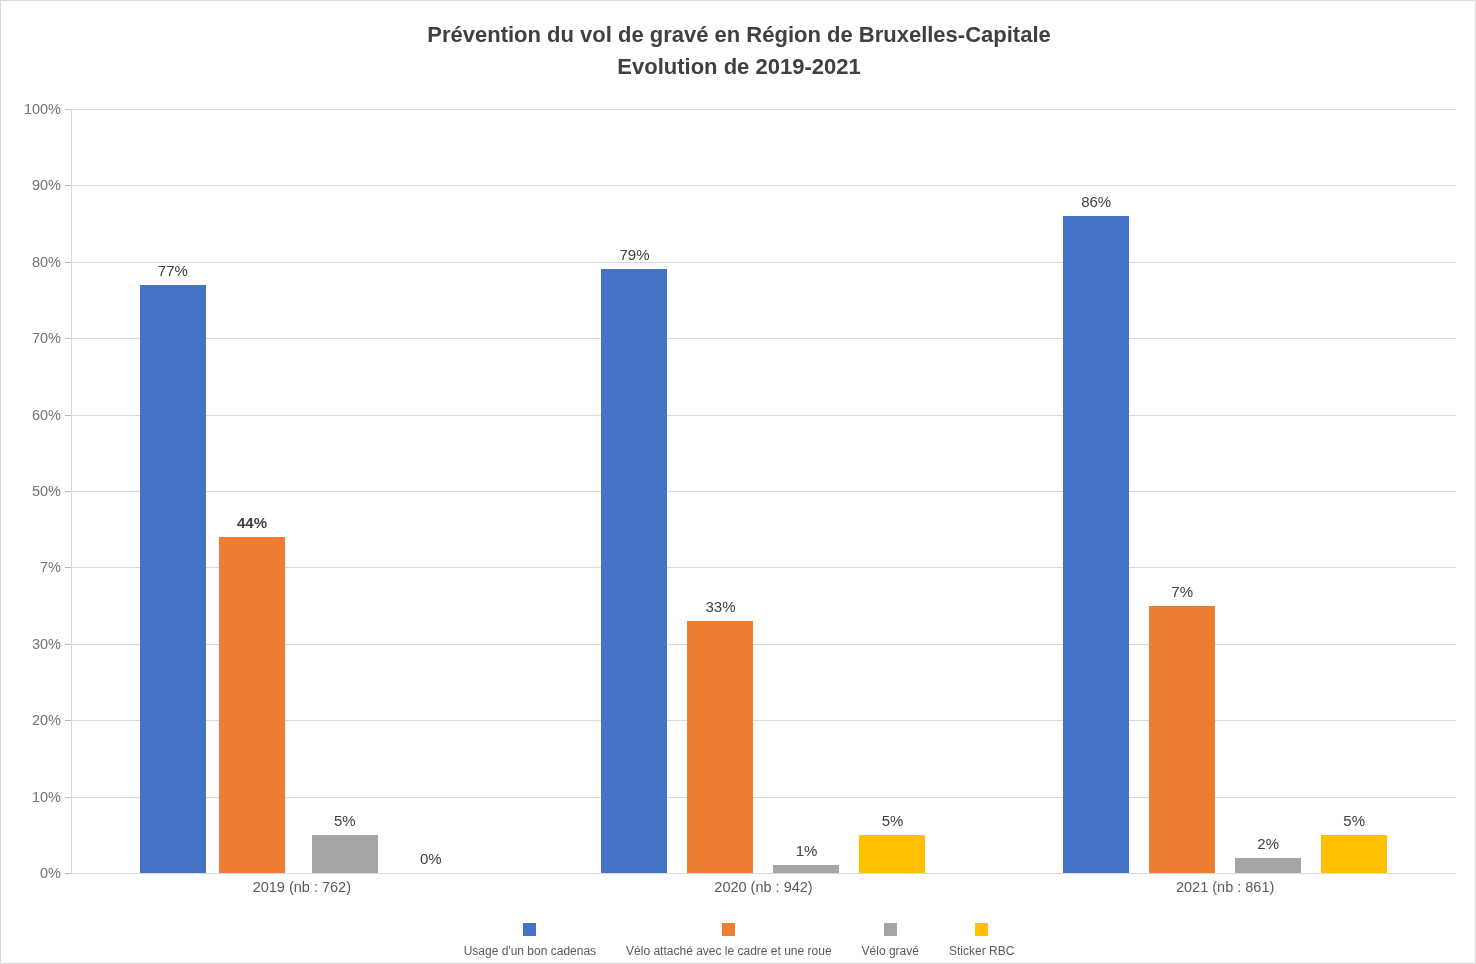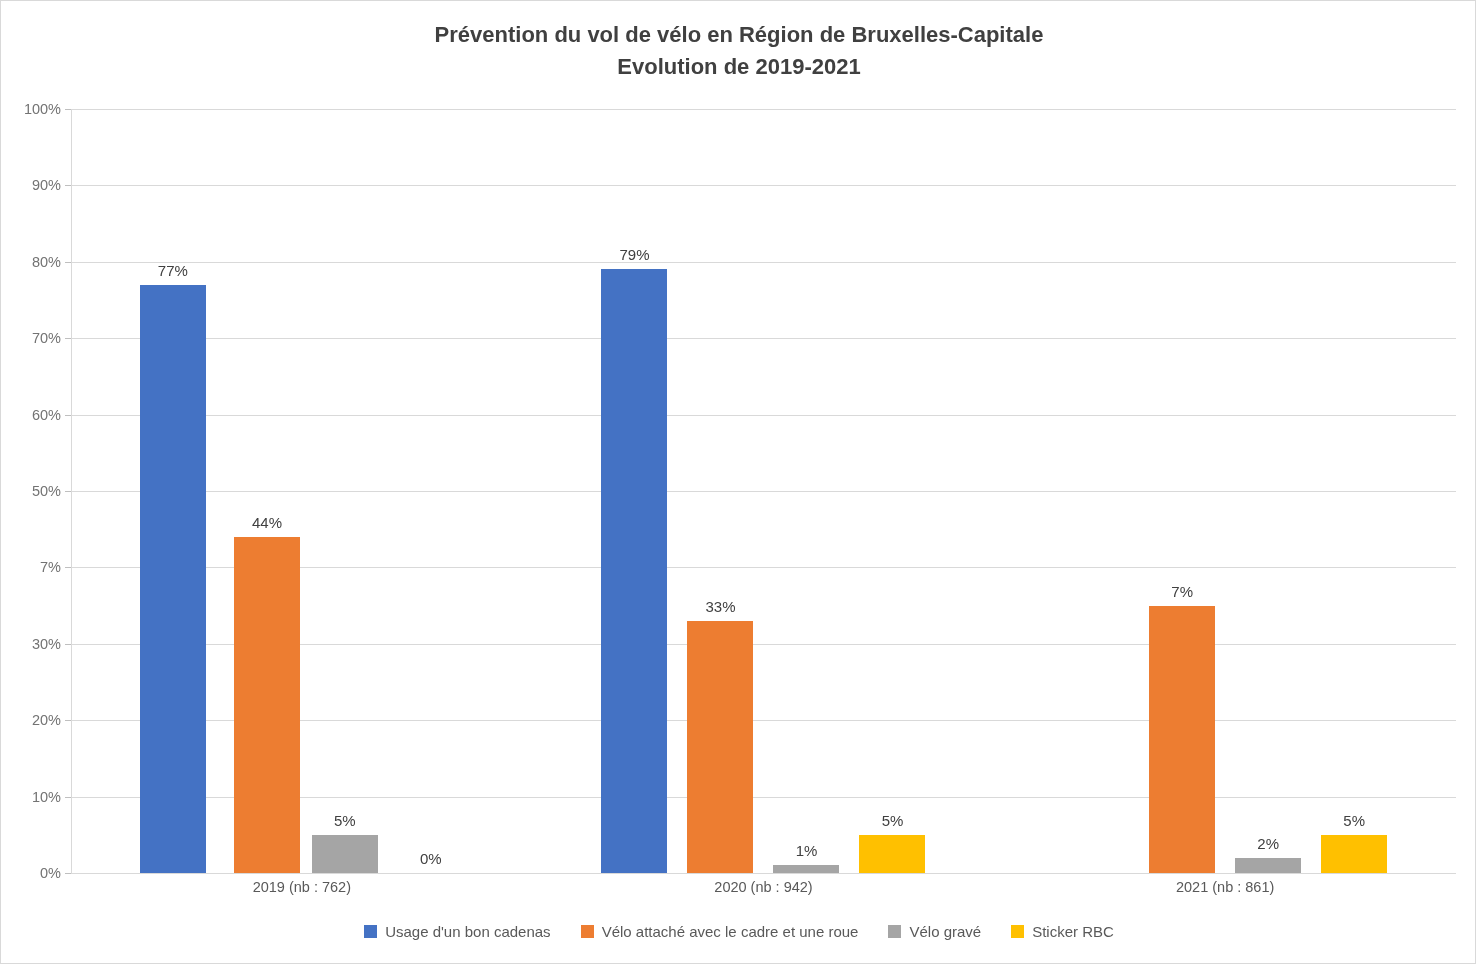--- a/index.html
+++ b/index.html
@@ -136,37 +136,38 @@
     width: 1476px;
     display: flex;
     justify-content: center;
     align-items: center;
     gap: 30px;
   }
   .legend-item {
     display: flex;
     align-items: center;
     gap: 8px;
-    font-size: 15px;
+    font-size: 12px;
     color: #595959;
     white-space: nowrap;
+    flex-direction: column;
   }
   .legend-swatch {
     width: 13px;
     height: 13px;
     flex: 0 0 auto;
   }
 </style>
 </head>
 <body>
 
 <div class="chart-root">
 
   <div class="chart-title">
-    <span>Prévention du vol de vélo en Région de Bruxelles-Capitale</span>
+    <span>Prévention du vol de gravé en Région de Bruxelles-Capitale</span>
     <span class="line2">Evolution de 2019-2021</span>
   </div>
 
   <div class="plot-area">
     <div class="grid-layer" id="grid-layer">
         <div class="grid-line" style="top: 764px;"></div>
         <div class="tick-mark" style="top: 764px;"></div>
         <div class="y-tick-label" style="top: 764px;">0%</div>
         <div class="grid-line" style="top: 687.6px;"></div>
         <div class="tick-mark" style="top: 687.6px;"></div>
@@ -199,21 +200,21 @@
         <div class="tick-mark" style="top: 0px;"></div>
         <div class="y-tick-label" style="top: 0px;">100%</div>
       </div>
     <div class="axis-line-y"></div>
     <div class="bars-layer" id="bars-layer">
         <div class="group" style="left: 0px; width: 461.667px;">
           <div class="bar-slot" style="left: 68.8333px; width: 66px; height: 764px;">
             <div class="bar" style="height: 588.28px; background: rgb(68, 114, 196);"></div>
             <div class="bar-label" style="bottom: 594.28px;">77%</div>
           </div>
-          <div class="bar-slot" style="left: 163px; width: 66px; height: 764px;">
+          <div class="bar-slot" style="left: 148px; width: 66px; height: 764px; font-weight: bold;">
             <div class="bar" style="height: 336.16px; background: rgb(237, 125, 49);"></div>
             <div class="bar-label" style="bottom: 342.16px;">44%</div>
           </div>
           <div class="bar-slot" style="left: 240.833px; width: 66px; height: 764px;">
             <div class="bar" style="height: 38.2px; background: rgb(165, 165, 165);"></div>
             <div class="bar-label" style="bottom: 44.2px;">5%</div>
           </div>
           <div class="bar-slot" style="left: 326.833px; width: 66px; height: 764px;">
             <div class="bar-label" style="bottom: 6px;">0%</div>
           </div>
@@ -230,20 +231,24 @@
           <div class="bar-slot" style="left: 240.833px; width: 66px; height: 764px;">
             <div class="bar" style="height: 7.64px; background: rgb(165, 165, 165);"></div>
             <div class="bar-label" style="bottom: 13.64px;">1%</div>
           </div>
           <div class="bar-slot" style="left: 326.833px; width: 66px; height: 764px;">
             <div class="bar" style="height: 38.2px; background: rgb(255, 192, 0);"></div>
             <div class="bar-label" style="bottom: 44.2px;">5%</div>
           </div>
         </div>
         <div class="group" style="left: 923.333px; width: 461.667px;">
+          <div class="bar-slot" style="left: 68.8333px; width: 66px; height: 764px;">
+            <div class="bar" style="height: 657.04px; background: rgb(68, 114, 196);"></div>
+            <div class="bar-label" style="bottom: 663.04px;">86%</div>
+          </div>
           <div class="bar-slot" style="left: 154.833px; width: 66px; height: 764px;">
             <div class="bar" style="height: 267.4px; background: rgb(237, 125, 49);"></div>
             <div class="bar-label" style="bottom: 273.4px;">7%</div>
           </div>
           <div class="bar-slot" style="left: 240.833px; width: 66px; height: 764px;">
             <div class="bar" style="height: 15.28px; background: rgb(165, 165, 165);"></div>
             <div class="bar-label" style="bottom: 21.28px;">2%</div>
           </div>
           <div class="bar-slot" style="left: 326.833px; width: 66px; height: 764px;">
             <div class="bar" style="height: 38.2px; background: rgb(255, 192, 0);"></div>

